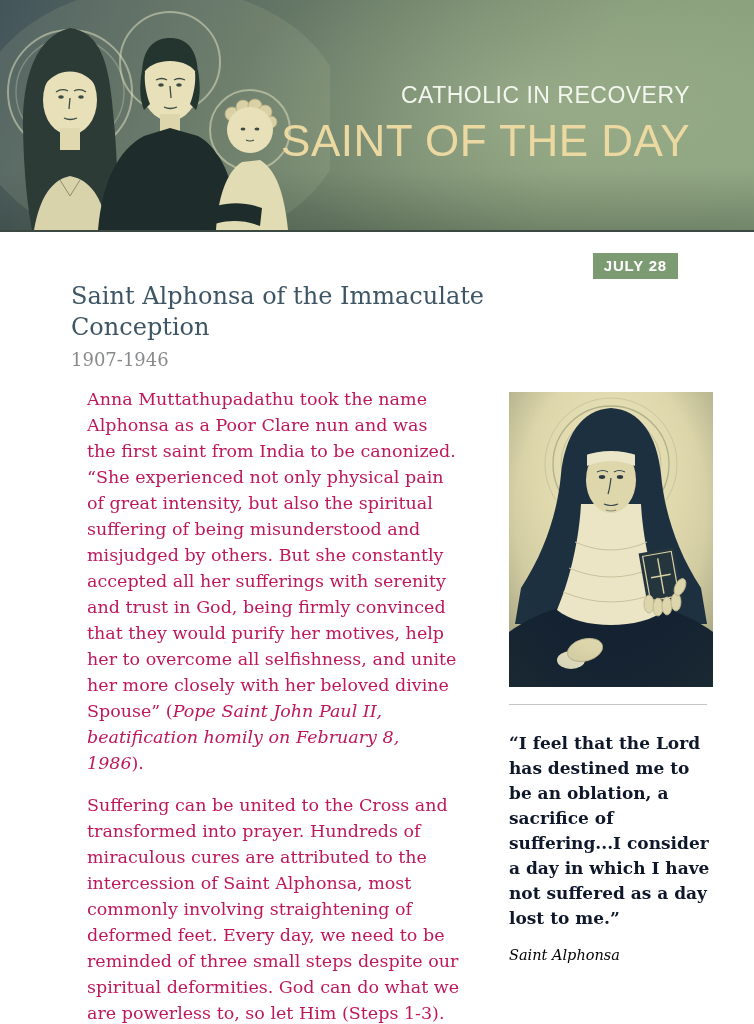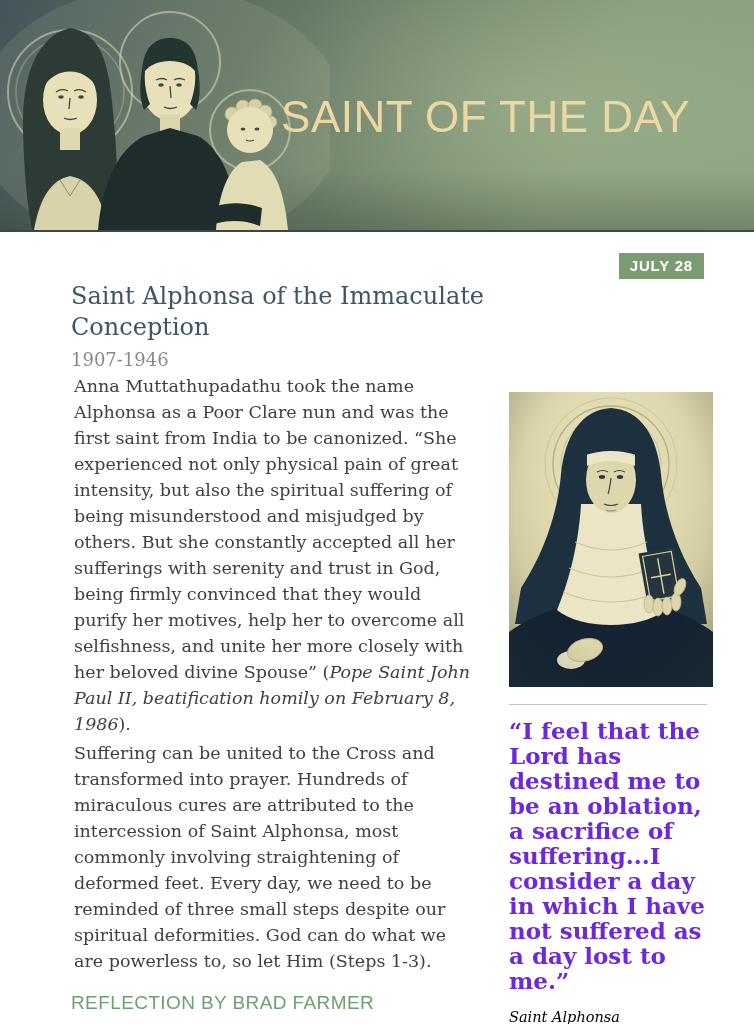--- a/index.html
+++ b/index.html
@@ -21,50 +21,50 @@
   .hero-art { position:absolute; left:0; top:0; }
   .hero-text {
     position:absolute; top:83px; right:64px; text-align:right;
     font-family:"Liberation Sans", sans-serif;
   }
   .brand { color:#f3f6ee; font-size:23px; letter-spacing:0.5px; line-height:1.05; }
   .hero-title { color:#ecd9a2; font-size:44px; letter-spacing:0.5px; line-height:1.0; margin-top:12px; }
 
   
   .date-badge {
-    position:absolute; top:253px; right:50px;
+    position:absolute; top:253px; right:76px;
     background:#7d9b73; color:#ffffff;
     font-family:"Liberation Sans", sans-serif;
     font-size:15px; font-weight:bold; letter-spacing:0.8px;
     padding:4px 11px 5px;
   }
 
   
   .content { position:absolute; top:232px; left:12px; width:754px; padding:0 59px; box-sizing:border-box; }
   .article-title {
     margin:49px 0 0; font-weight:normal;
     font-size:24px; line-height:1.28; color:#3d5565; max-width:470px;
   }
   .years { margin-top:7px; font-size:18px; color:#87898b; }
 
   .columns { display:flex; align-items:flex-start; }
   .col-left { width:406px; flex:none; }
-  .col-left p { margin:3px; font-size:17.5px; line-height:26px; color:#404040; }
+  .col-left p { margin:16px; font-size:17.5px; line-height:26px; color:#be185d; }
   .p1 { margin-top:39px; }
   .p2 { margin-top:21px; }
   .citation-italic { font-style:italic; }
   .reflection {
     margin-top:18px; font-family:Liberation Sans, sans-serif;
     font-size:19px; letter-spacing:0.4px; color:#6f9e73;
   }
 
   .col-right { width:206px; margin-left:32px; flex:none; }
   .portrait { display:block; margin-top:22px; }
   .divider { border:none; border-top:1px solid #c2c5c4; margin:17px 0 0; width:198px; }
-  .quote { margin:13px 0 0; font-size:23px; font-weight:bold; line-height:25px; color:#6d28d9; }
+  .quote { margin:26px 0 0; font-size:17px; font-weight:bold; line-height:25px; color:#0f172a; }
   .attribution { margin-top:16px; font-style:italic; font-size:14.5px; color:#000000; }
 </style>
 </head>
 <body>
 
 <div class="page">
 
   <header class="hero">
     <svg class="hero-art" width="330" height="230" viewBox="0 0 330 230">
       <ellipse cx="160" cy="118" rx="185" ry="132" fill="#cfd6ae" opacity="0.12"></ellipse>
@@ -116,20 +116,21 @@
         <circle cx="250" cy="130" r="23" fill="#e7e0b8"></circle>
         <ellipse cx="243" cy="129" rx="2.4" ry="1.6" fill="#3c4a42"></ellipse>
         <ellipse cx="257" cy="129" rx="2.4" ry="1.6" fill="#3c4a42"></ellipse>
         <path d="M246 140 Q250 142 254 140" stroke="#3c4a42" stroke-width="1.2" fill="none"></path>
         <path d="M216 230 C218 198 226 172 242 162 L260 160 C276 170 284 192 288 230 Z" fill="#e2dcb4"></path>
         <path d="M198 214 C218 202 240 200 262 208 L260 226 C240 218 218 220 202 230 Z" fill="#1e2d2b"></path>
       </g>
     </svg>
 
     <div class="hero-text">
+      <div class="brand">CATHOLIC IN RECOVERY</div>
       <div class="hero-title">SAINT OF THE DAY</div>
     </div>
   </header>
 
   <div class="date-badge">JULY 28</div>
 
   <main class="content">
     <h1 class="article-title">Saint Alphonsa of the Immaculate Conception</h1>
     <div class="years">1907-1946</div>
 

